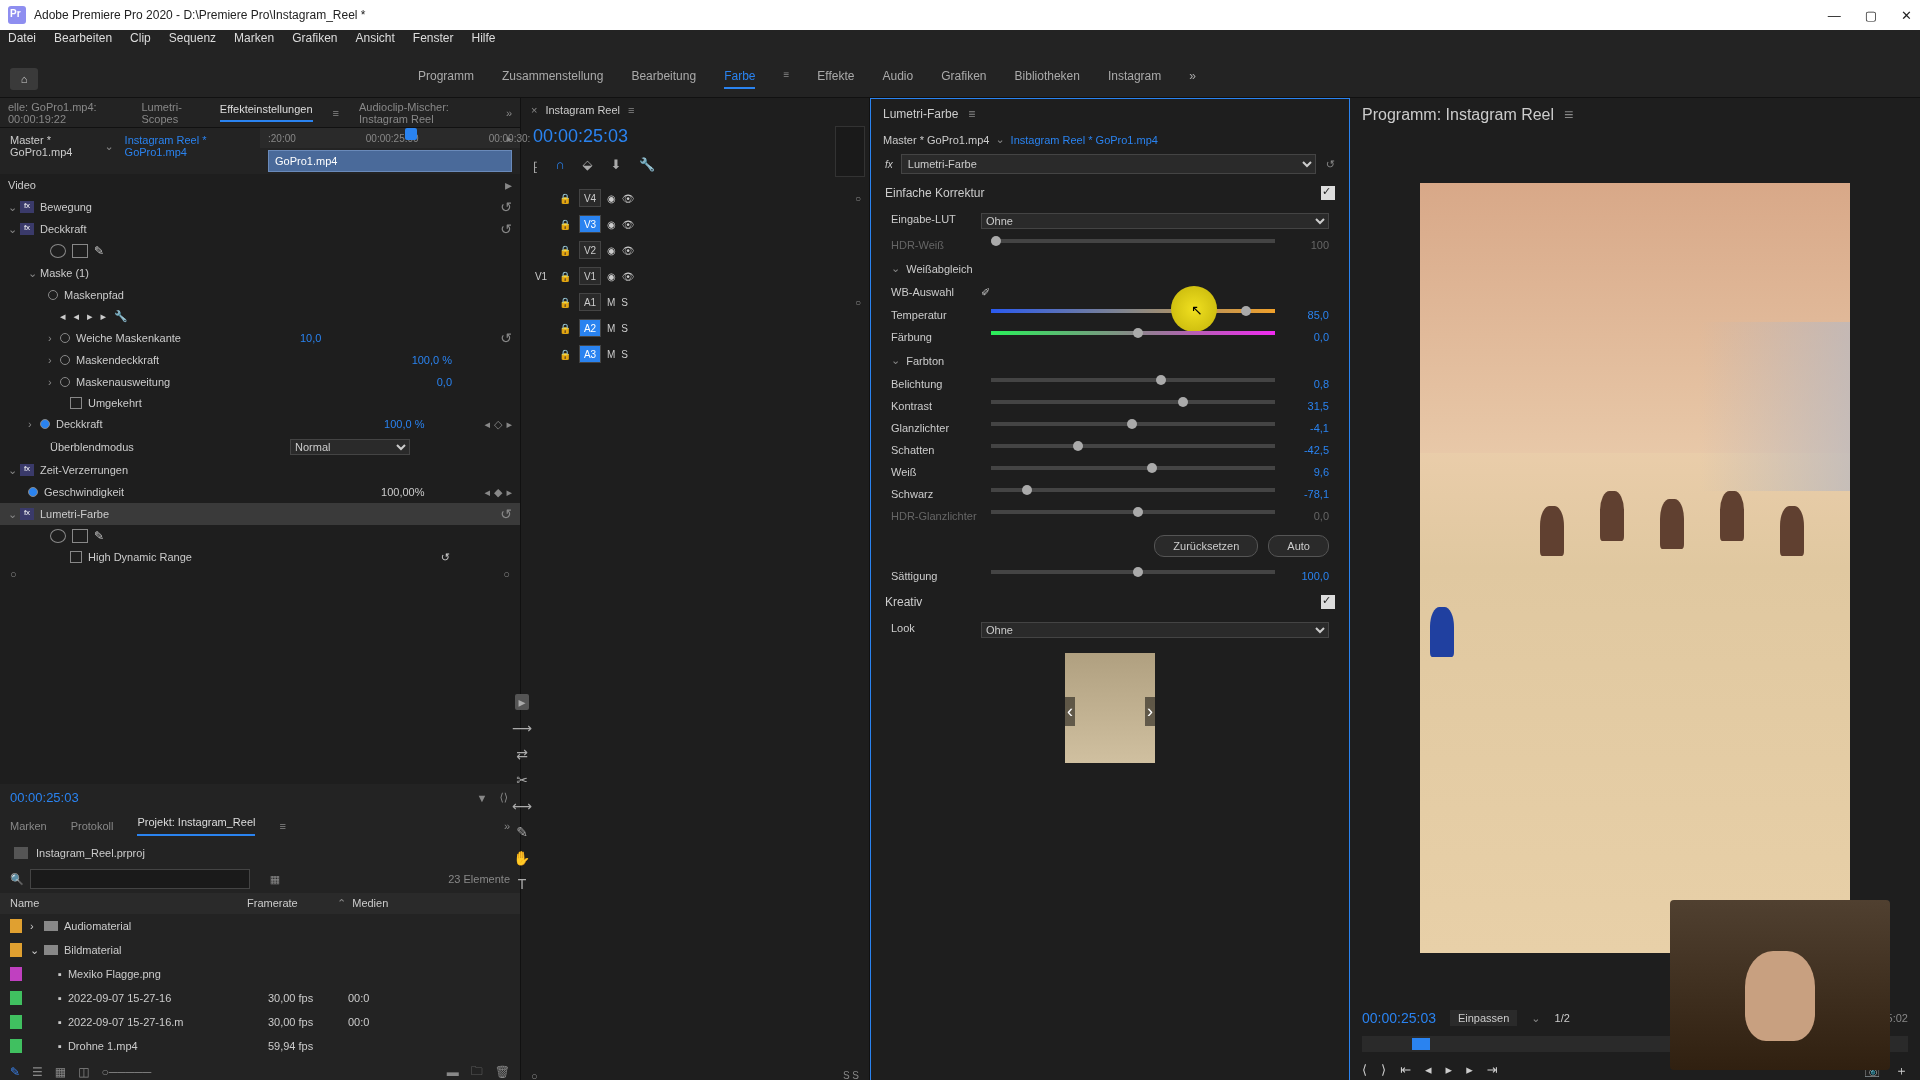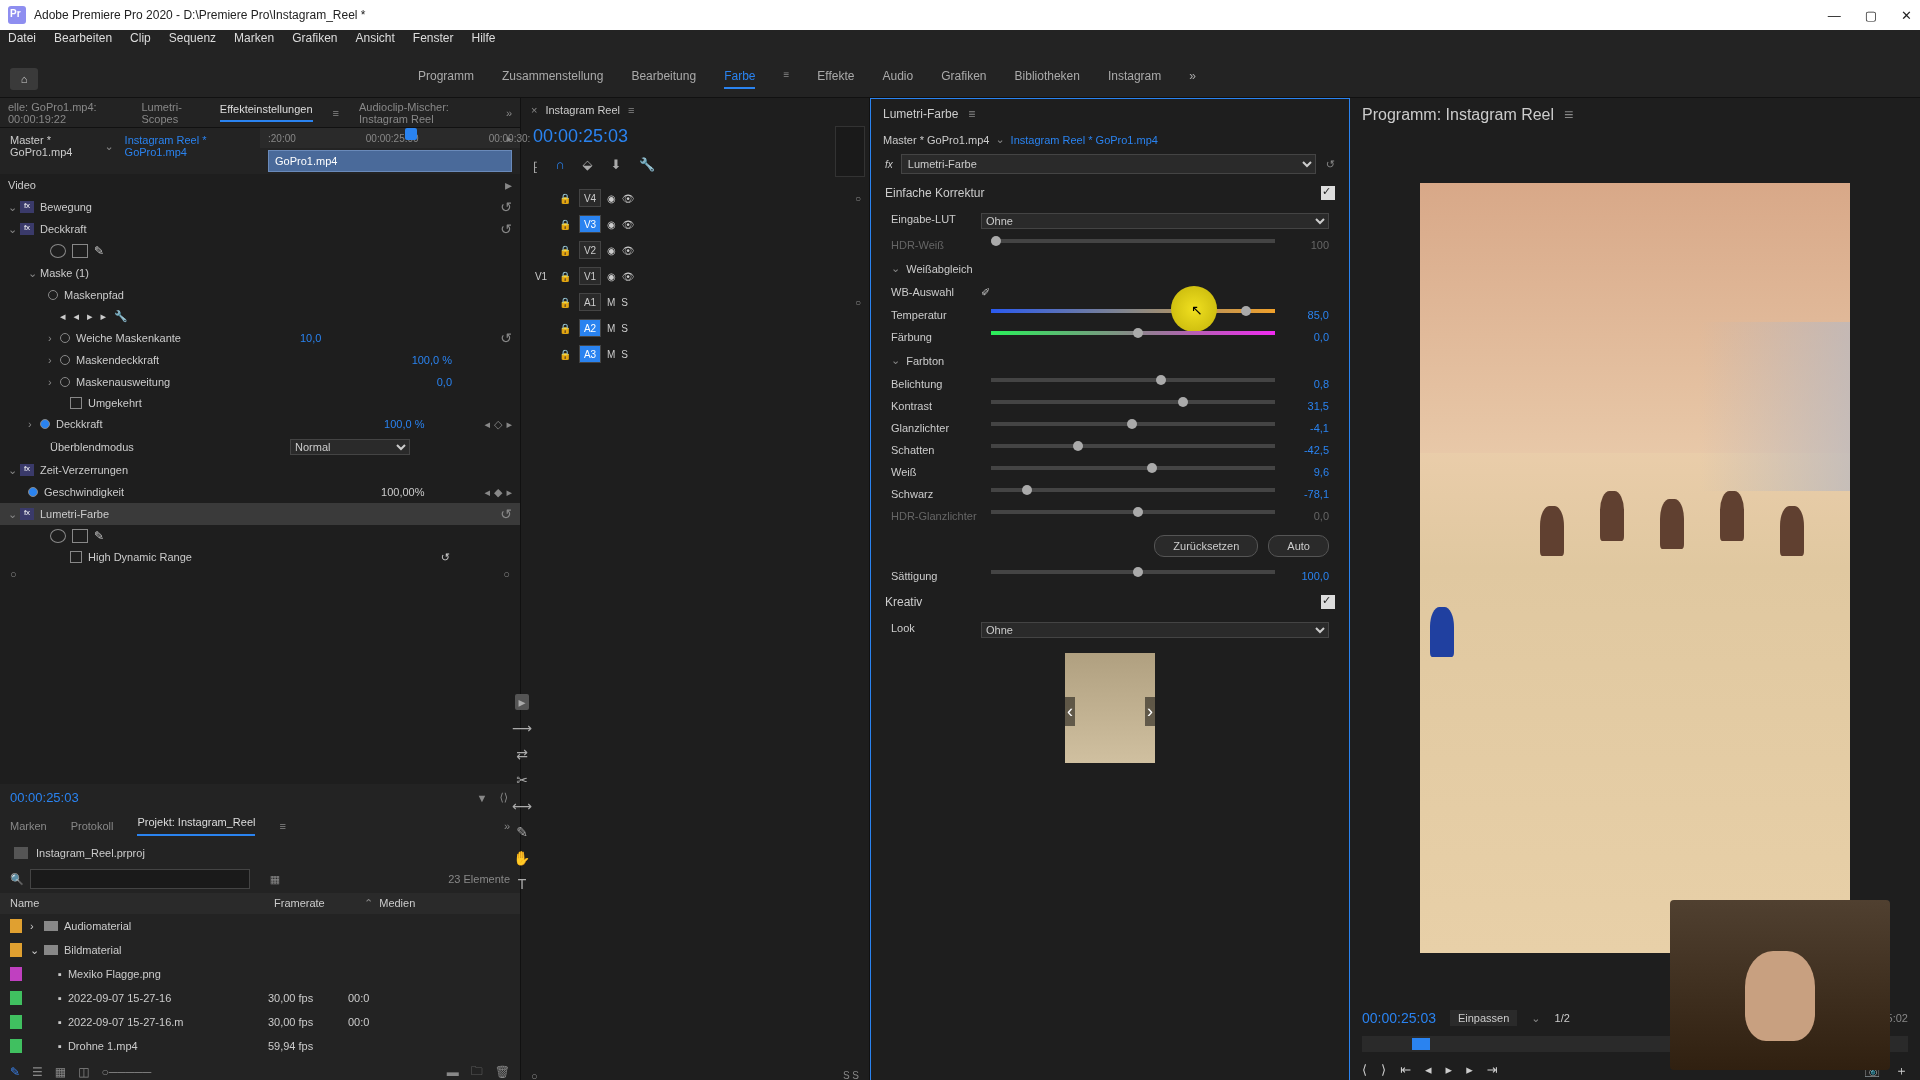--- a/index.html
+++ b/index.html
@@ -49,21 +49,21 @@
 .select-row select{background:#2a2a2a;color:#ccc;border:1px solid #444;font-size:11px;width:120px;margin-left:auto;margin-right:60px}
 .timecode{color:#2a83f0;font-size:13px;padding:6px 10px}
 .project-tabs{height:30px;display:flex;align-items:center;padding:0 10px;gap:24px;font-size:11px;color:#888}
 .project-tabs .active{color:#ddd;border-bottom:2px solid #2a83f0;padding-bottom:6px}
 .project-info{padding:6px 14px;display:flex;align-items:center;gap:8px;font-size:11px}
 .project-info .icon{width:14px;height:12px;background:#555}
 .search-row{padding:4px 10px;display:flex;align-items:center}
 .search-row input{background:#1a1a1a;border:1px solid #444;color:#ccc;padding:3px 6px;width:220px;font-size:11px}
 .search-row .count{margin-left:auto;color:#888}
 .bin-header{display:flex;padding:4px 10px;background:#2a2a2a;font-size:11px;color:#ccc}
-.bin-header .col1{width:264px}
+.bin-header .col1{width:237px}
 .bin-header .col2{width:90px}
 .bin-list{overflow:auto}
 .bin-row{display:flex;align-items:center;height:24px;padding:0 10px;font-size:11px}
 .bin-row .swatch{width:12px;height:14px;margin-right:8px}
 .bin-row .folder{width:14px;height:10px;background:#888;margin-right:6px}
 .bin-row .name{width:200px}
 .bin-row .fr{width:80px}
 .bottom-tools{height:28px;display:flex;align-items:center;padding:0 10px;gap:12px;font-size:12px;color:#888}
 .mid{width:350px;background:#1e1e1e;border-left:1px solid #111;border-right:1px solid #111;display:flex;flex-direction:column}
 .seq-header{padding:6px 10px;display:flex;align-items:center;font-size:11px}

